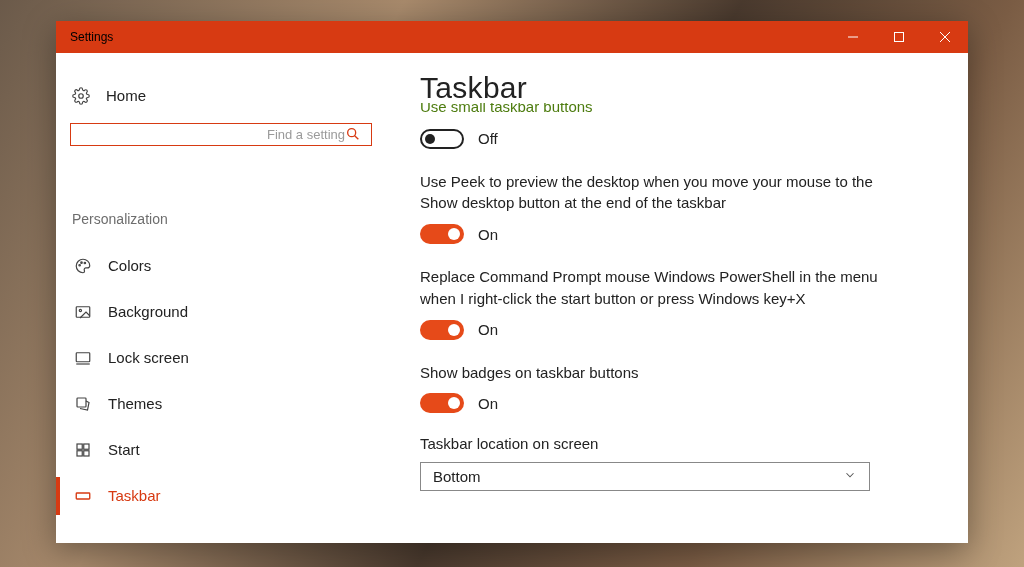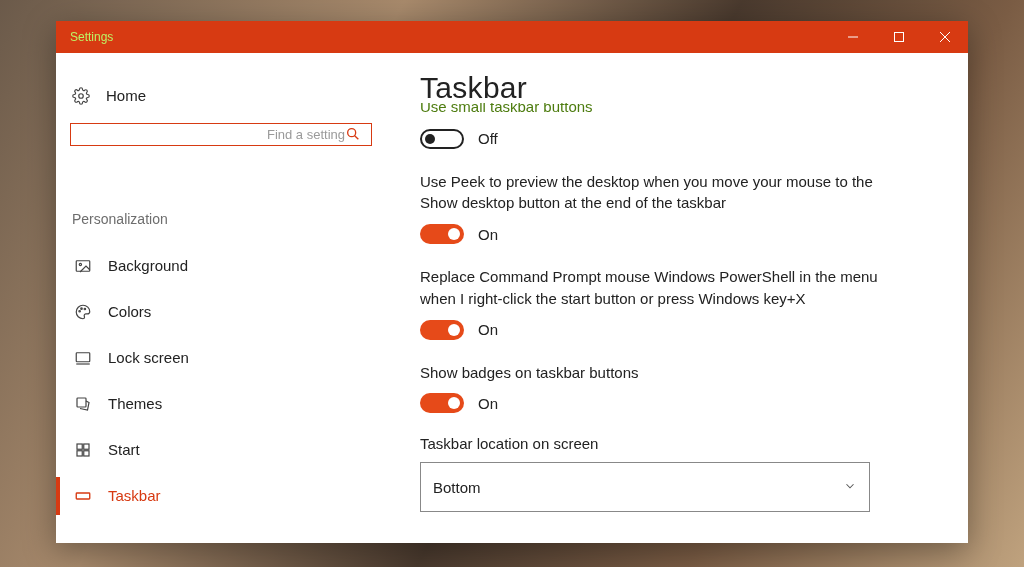--- a/index.html
+++ b/index.html
@@ -19,21 +19,21 @@
     flex-direction: column;
     position: relative;
     top: -2px;
   }
   
   .titlebar {
     height: 32px;
     background: #d73a12;
     display: flex;
     align-items: center;
-    color: #bef264;
+    color: #000000;
     font-size: 12px;
     padding-left: 14px;
   }
   .titlebar .title { flex: 1; }
   .titlebar .ctl {
     width: 46px; height: 32px;
     display: flex; align-items: center; justify-content: center;
     cursor: pointer;
   }
 
@@ -131,21 +131,21 @@
   }
   .toggle.off { background: #fff; border: 2px solid #222; }
   .toggle.off .knob { left: 3px; background: #222; width: 10px; height: 10px; top: 3px; }
   .toggle.on { background: #e64a19; }
   .toggle.on .knob { right: 4px; top: 4px; }
   .toggle-label { font-size: 15px; }
 
   .field-label { font-size: 15px; margin-bottom: 10px; }
   .select {
     border: 1px solid #888;
-    height: 50px;
+    height: 29px;
     width: 450px;
     display: flex; align-items: center; justify-content: space-between;
     padding: 0 12px;
     font-size: 15px;
     cursor: pointer;
   }
   .select .chev { color: #555; }
 </style>
 </head>
 <body>
@@ -196,38 +196,38 @@
         </span>
       </div>
 
       <div class="section-label">Personalization</div>
 
       <nav class="nav">
 
         <div class="nav-item">
           <span class="icon">
             <svg viewBox="0 0 24 24" width="18" height="18" fill="none" stroke="currentColor" stroke-width="1.6">
-                <rect x="3" y="5" width="18" height="14" rx="1"></rect>
-                <circle cx="8.5" cy="10" r="1.5"></circle>
-                <path d="M21 17l-5-5-8 8"></path>
-              </svg>
-          </span>
-          <span>Background</span>
-        </div>
-
-        <div class="nav-item">
-          <span class="icon">
-            <svg viewBox="0 0 24 24" width="18" height="18" fill="none" stroke="currentColor" stroke-width="1.6">
                 <path d="M12 3a9 9 0 1 0 0 18c1.7 0 2-1.1 2-2 0-.8-.4-1.5-.4-2.3 0-1.2 1-2.2 2.2-2.2H18a3 3 0 0 0 3-3c0-4.6-4-8.5-9-8.5z"></path>
                 <circle cx="7.5" cy="11" r="1"></circle>
                 <circle cx="10" cy="7.5" r="1"></circle>
                 <circle cx="14.5" cy="8" r="1"></circle>
               </svg>
           </span>
           <span>Colors</span>
+        </div>
+
+        <div class="nav-item">
+          <span class="icon">
+            <svg viewBox="0 0 24 24" width="18" height="18" fill="none" stroke="currentColor" stroke-width="1.6">
+                <rect x="3" y="5" width="18" height="14" rx="1"></rect>
+                <circle cx="8.5" cy="10" r="1.5"></circle>
+                <path d="M21 17l-5-5-8 8"></path>
+              </svg>
+          </span>
+          <span>Background</span>
         </div>
 
         <div class="nav-item">
           <span class="icon">
             <svg viewBox="0 0 24 24" width="18" height="18" fill="none" stroke="currentColor" stroke-width="1.6">
                 <rect x="3" y="5" width="18" height="12" rx="1"></rect>
                 <line x1="3" y1="20" x2="21" y2="20"></line>
               </svg>
           </span>
           <span>Lock screen</span>

